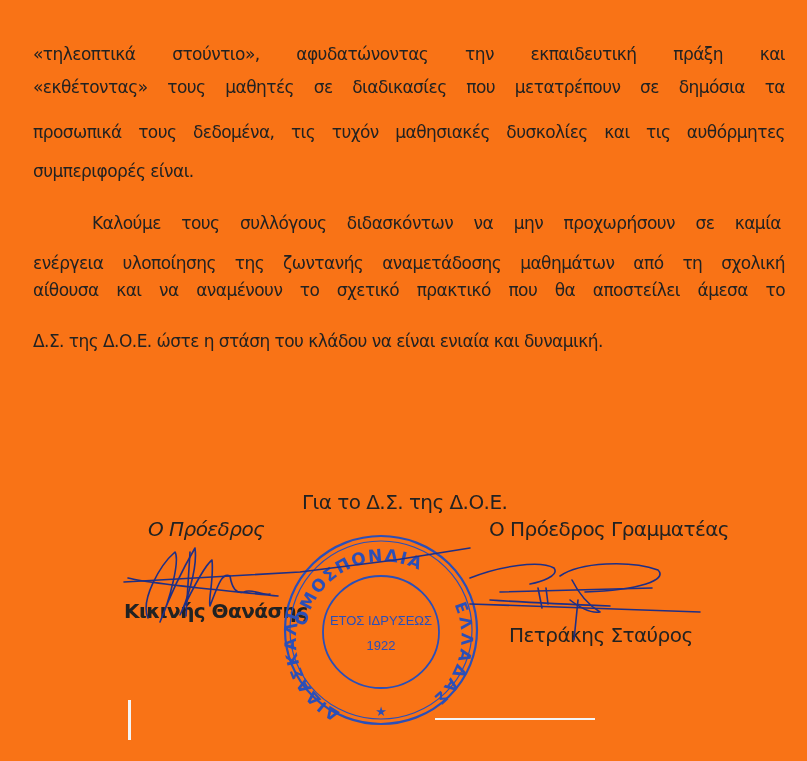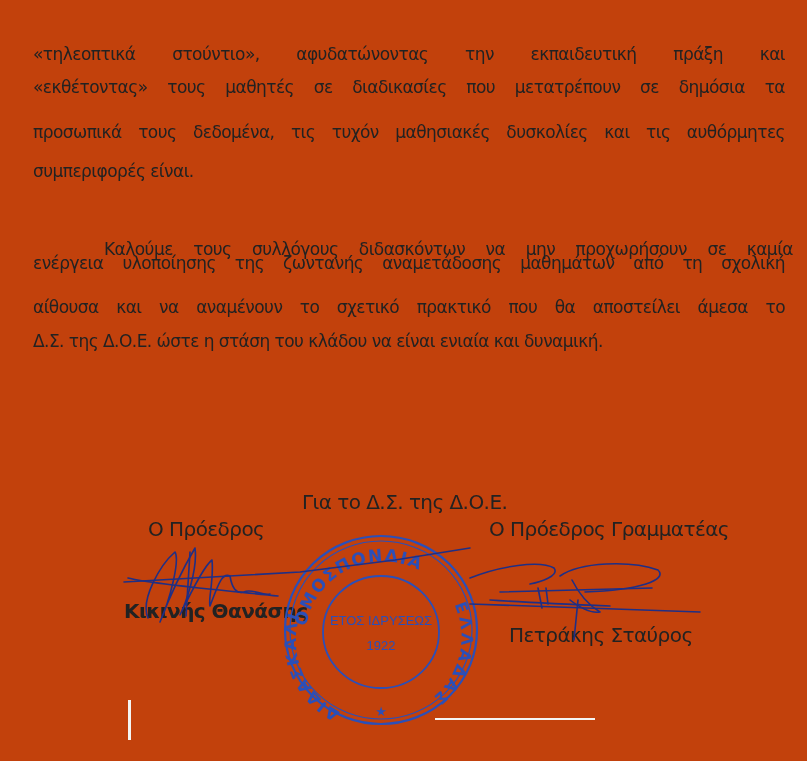--- a/index.html
+++ b/index.html
@@ -12,39 +12,39 @@
       height: 761px;
       position: relative;
       overflow: hidden;
       font-family: "DejaVu Sans", "Liberation Sans", sans-serif;
       color: #222222;
     }
     .page {
       position: absolute;
       left: 0; top: 0;
       width: 807px; height: 761px;
-      background: #c2410c;
+      background: #f97316;
     }
     .line {
       position: absolute;
       left: 33px;
       width: 752px;
       font-size: 17px;
       letter-spacing: -0.55px;
       white-space: nowrap;
       line-height: 24px;
     }
     .just {
       text-align: justify;
       text-align-last: justify;
       white-space: normal;
       height: 24px;
       overflow: hidden;
     }
-    .indent { left: 104px; width: 689px; margin-top: 26px; }
+    .indent { left: 92px; width: 689px; }
 
     .sig-text {
       position: absolute;
       font-size: 20px;
       letter-spacing: -0.55px;
       white-space: nowrap;
       line-height: 22px;
       color: #222222;
     }
     svg.overlay {
@@ -66,30 +66,30 @@
   <div>
     <div class="line just" style="top:42px;">«τηλεοπτικά στούντιο», αφυδατώνοντας την εκπαιδευτική πράξη και</div>
     <div class="line just" style="top:75px;">«εκθέτοντας» τους μαθητές σε διαδικασίες που μετατρέπουν σε δημόσια τα</div>
     <div class="line just" style="top:120px;">προσωπικά τους δεδομένα, τις τυχόν μαθησιακές δυσκολίες και τις αυθόρμητες</div>
     <div class="line" style="top:159px;">συμπεριφορές είναι.</div>
   </div>
 
   <div>
     <div class="line just indent" style="top:211px;">Καλούμε τους συλλόγους διδασκόντων να μην προχωρήσουν σε καμία</div>
     <div class="line just" style="top:251px;">ενέργεια υλοποίησης της ζωντανής αναμετάδοσης μαθημάτων από τη σχολική</div>
-    <div class="line just" style="top:295px;">αίθουσα και να αναμένουν το σχετικό πρακτικό που θα αποστείλει άμεσα το</div>
+    <div class="line just" style="top:278px;">αίθουσα και να αναμένουν το σχετικό πρακτικό που θα αποστείλει άμεσα το</div>
     <div class="line" style="top:329px;">Δ.Σ. της Δ.Ο.Ε. ώστε η στάση του κλάδου να είναι ενιαία και δυναμική.</div>
   </div>
 
   <div class="smudge" style="left:128px; top:700px; width:3px; height:40px;"></div>
   <div class="smudge" style="left:435px; top:718px; width:160px; height:2px;"></div>
 
   <div>
     <div class="sig-text" style="left:302px; top:491px;">Για το Δ.Σ. της Δ.Ο.Ε.</div>
-    <div class="sig-text" style="left:148px; top:518px;">Ο Πρόεδρος</div>
+    <div class="sig-text" style="left:148px; top:518px;font-style:italic;">Ο Πρόεδρος</div>
     <div class="sig-text" style="left:489px; top:518px;">Ο Πρόεδρος Γραμματέας</div>
     <div class="sig-text" style="left:124px; top:600px;font-weight:bold;">Κικινής Θανάσης</div>
     <div class="sig-text" style="left:509px; top:624px;">Πετράκης Σταύρος</div>
   </div>
 
   <svg class="overlay" viewBox="0 0 807 761" xmlns="http://www.w3.org/2000/svg">
     <defs>
       <path id="ringTop" d="M 305 640 A 78 78 0 0 1 458 618"></path>
       <path id="ringLeft" d="M 340 712 A 80 80 0 0 1 302 610"></path>
       <path id="ringRight" d="M 452 600 A 78 78 0 0 1 420 706"></path>

